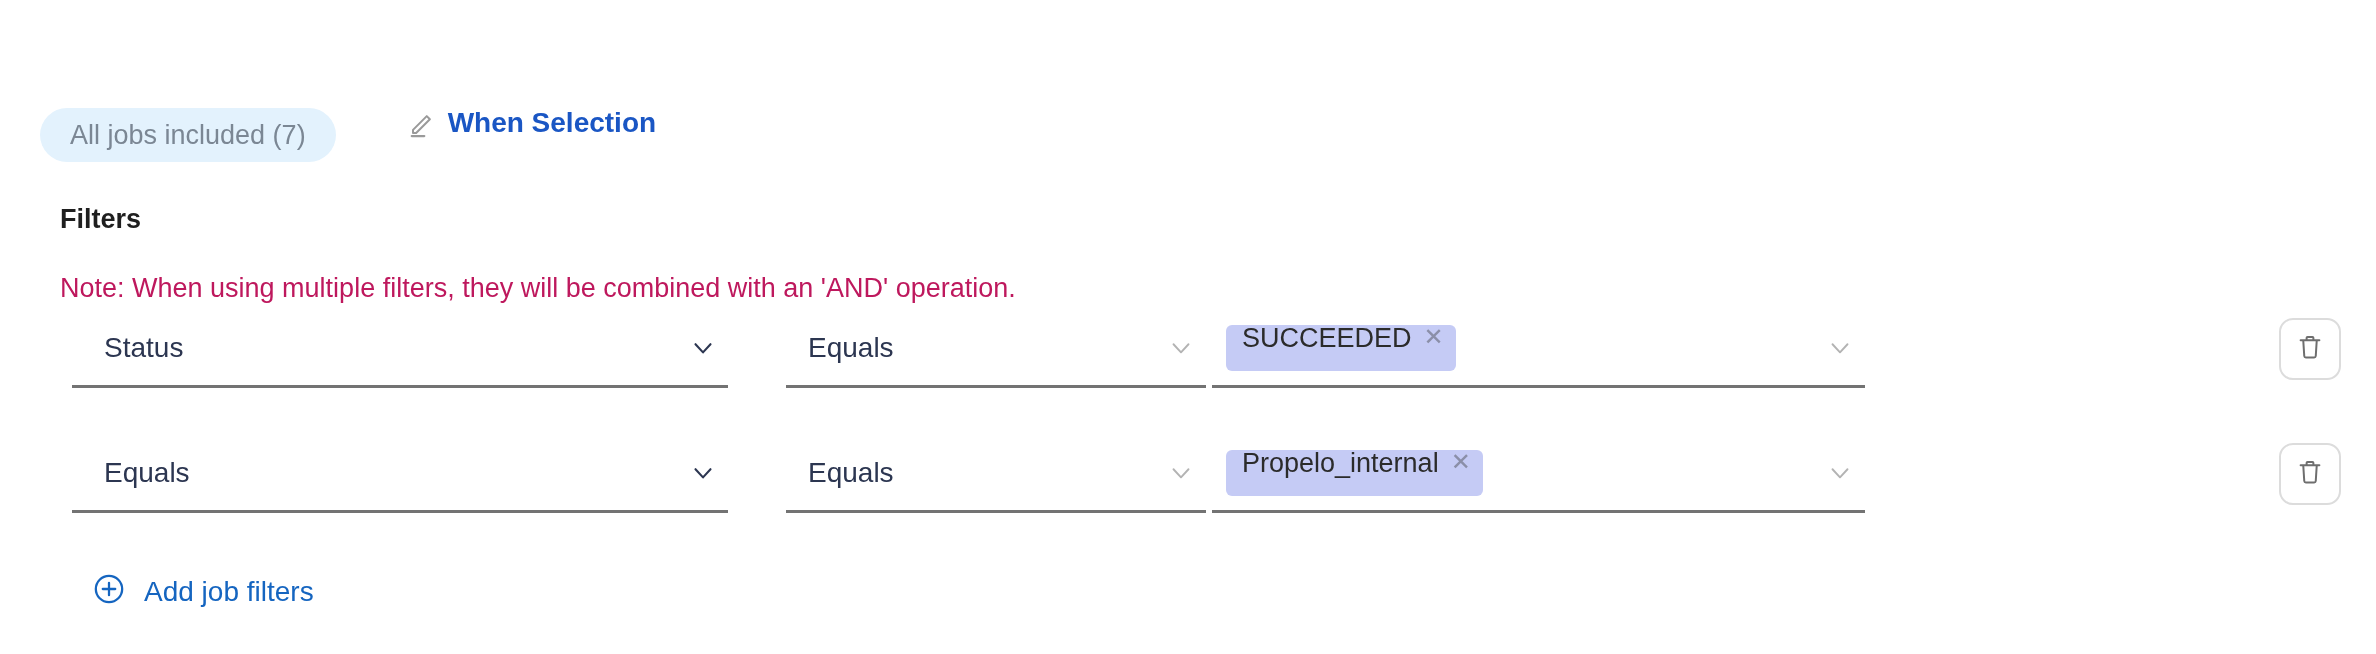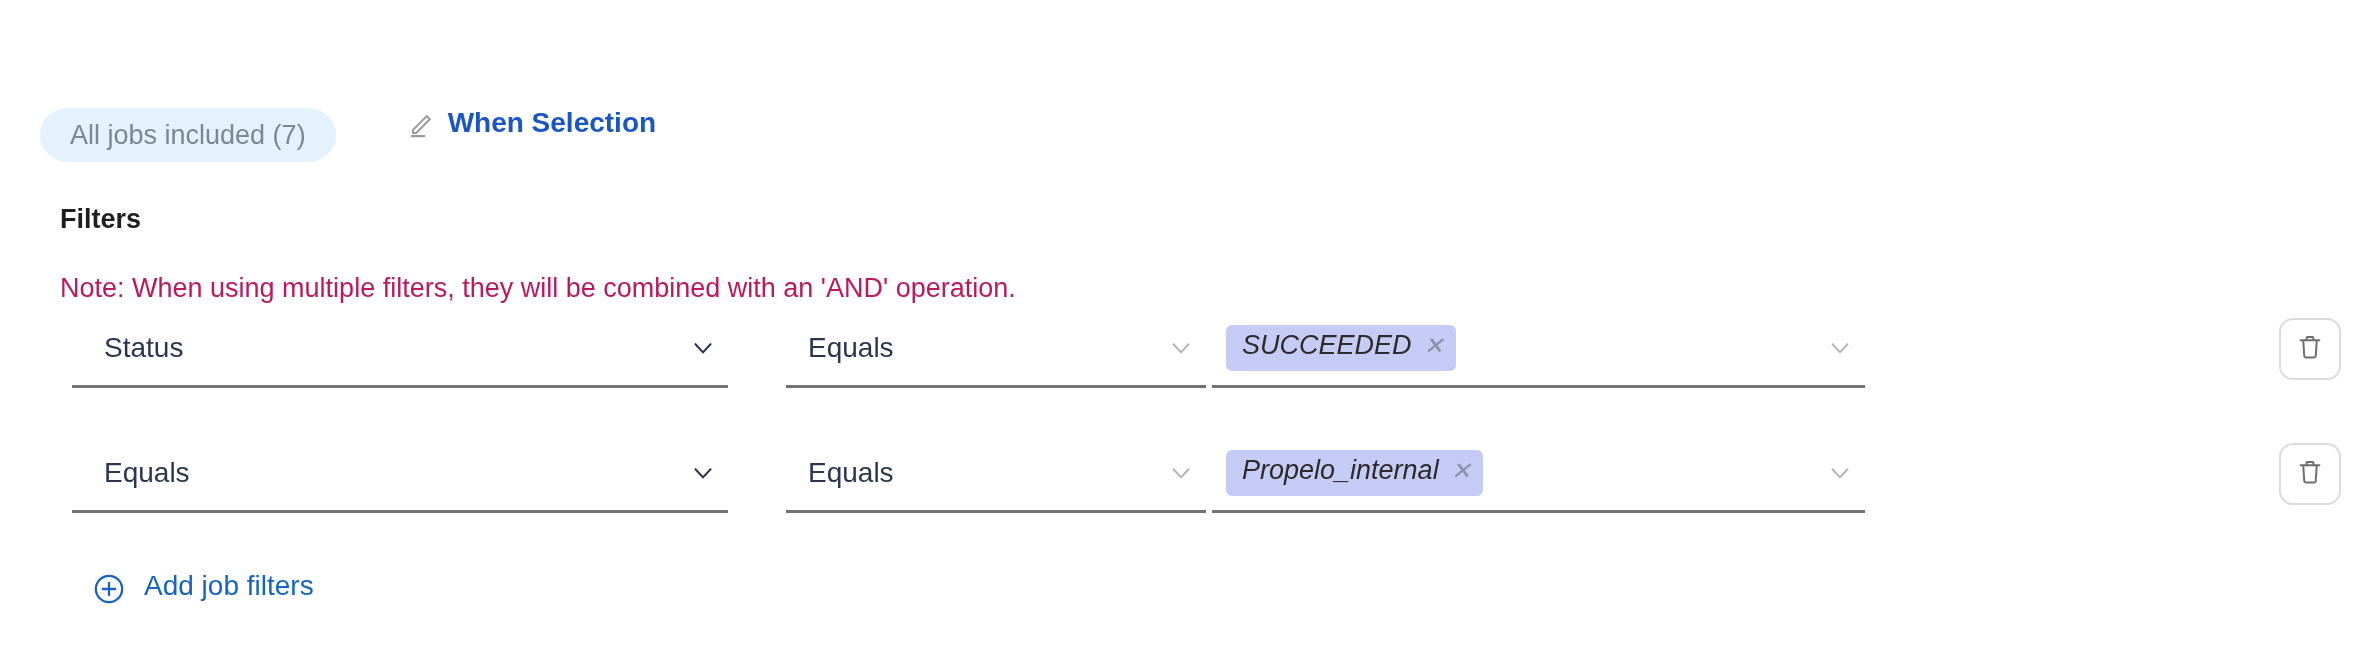--- a/index.html
+++ b/index.html
@@ -148,30 +148,29 @@
   .col-op .field-value { padding-left: 22px; }
 
   .col-val   { left: 1212px; width: 653px; }
   .col-val .inner { padding-left: 14px; display: flex; align-items: center; gap: 10px; }
 
   .chevron svg { display: block; }
 
   
   .token {
     display: inline-flex;
-    align-items: center;
+    align-items: flex-start;
     height: 46px;
     padding: 0 12px 4px 16px;
     border-radius: 6px;
     background: #c5cbf5;
     color: #2b2b2b;
     font-size: 27px;
     line-height: 1;
     white-space: nowrap;
-    font-style: italic;
   }
   .token .token-x {
     margin-left: 12px;
     color: #8b8fa8;
     font-size: 24px;
     line-height: 1;
     cursor: pointer;
   }
 
   
@@ -189,21 +188,21 @@
     justify-content: center;
     cursor: pointer;
   }
 
   
   .add-filters {
     position: absolute;
     left: 92px;
     top: 572px;
     display: inline-flex;
-    align-items: flex-start;
+    align-items: flex-end;
     cursor: pointer;
   }
   .add-filters .plus {
     width: 34px;
     height: 34px;
     display: inline-flex;
     align-items: center;
     justify-content: center;
     margin-right: 18px;
   }

